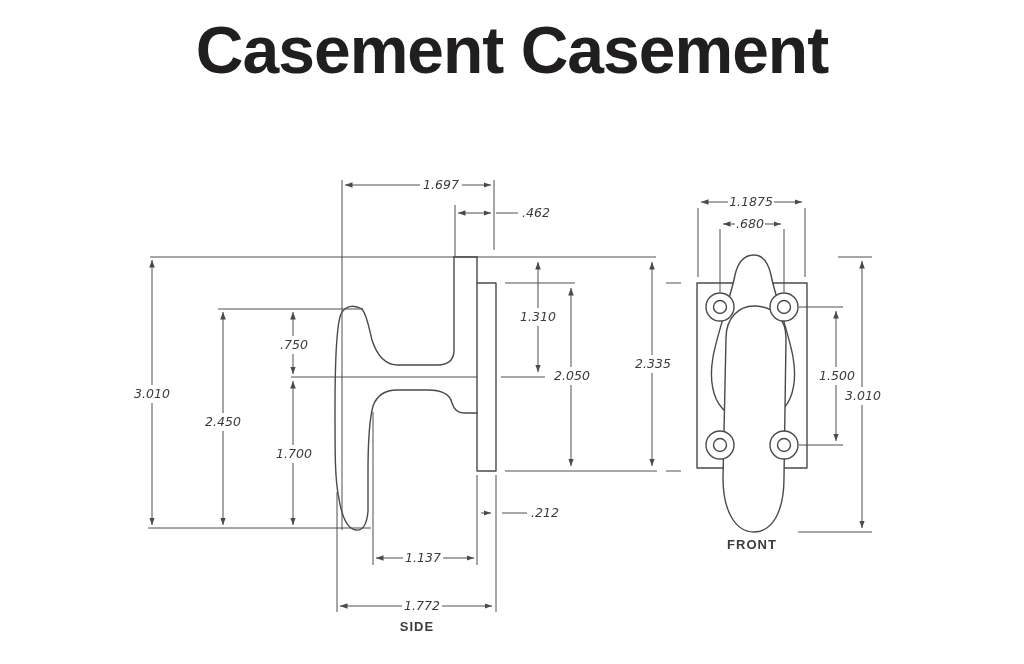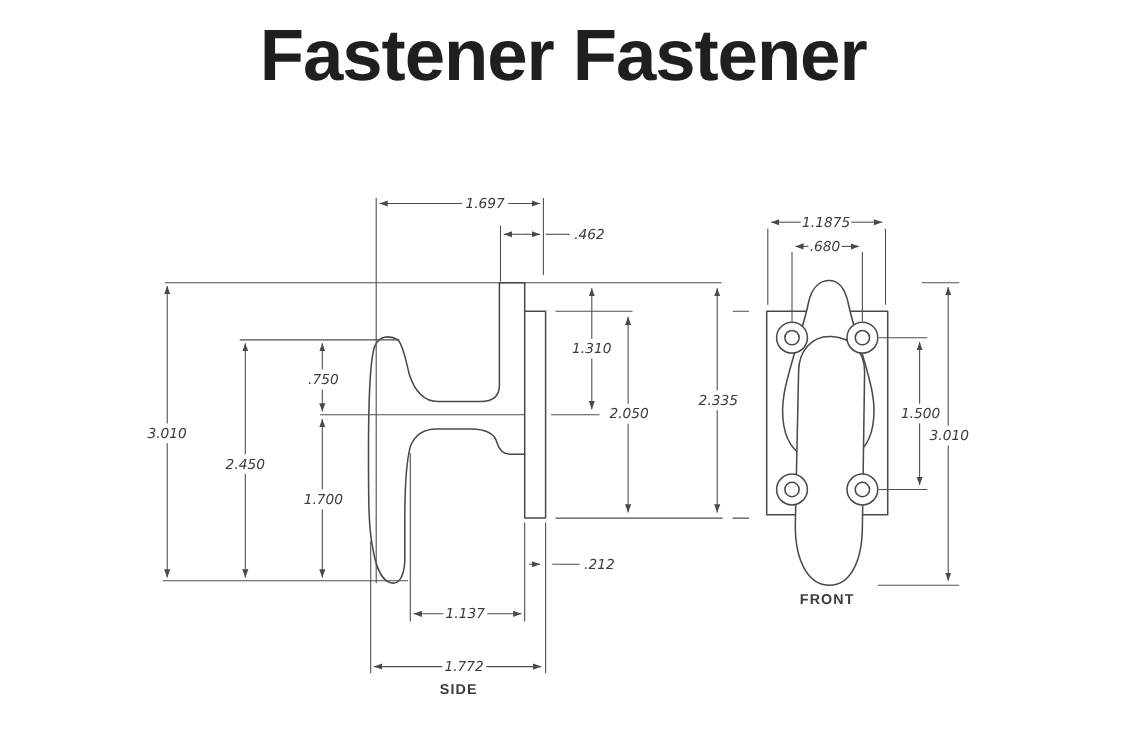--- a/index.html
+++ b/index.html
@@ -14,21 +14,21 @@
   .thin{stroke:#4f4f4f;stroke-width:1;fill:none;}
   .dimtext{font-family:"DejaVu Sans",sans-serif;font-style:italic;font-size:12.5px;fill:#3c3c3c;}
   .mid{text-anchor:middle;}
   .viewlabel{font-family:"Liberation Sans",sans-serif;font-weight:bold;font-style:normal;
              font-size:13px;letter-spacing:1px;fill:#3c3c3c;text-anchor:middle;}
 </style>
 </head>
 <body>
 
 <div id="page">
-  <div class="title">Fastener Fastener</div>
+  <div class="title">Casement Casement</div>
 
   <svg width="1024" height="664" viewBox="0 0 1024 664">
     <defs>
       <marker id="arr" viewBox="0 0 8 7" markerWidth="8" markerHeight="7" refX="7.5" refY="3.5" orient="auto" markerUnits="userSpaceOnUse">
         <path d="M0,0.7 L7.5,3.5 L0,6.3 Z" fill="#4a4a4a"></path>
       </marker>
     </defs>
 
     <g>
 

